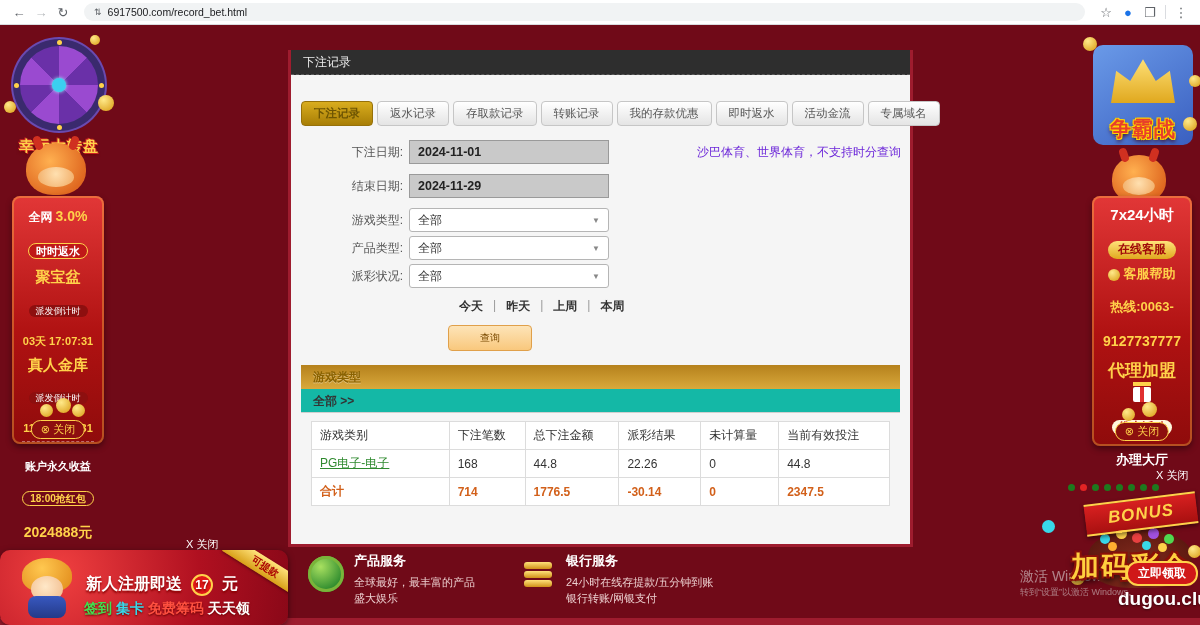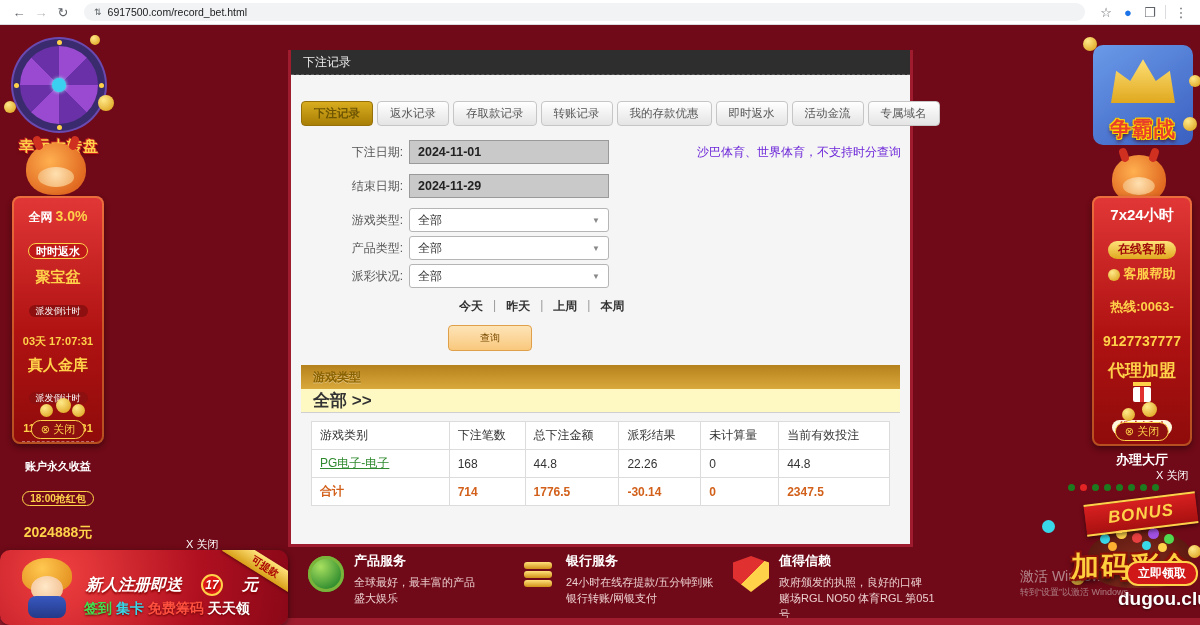--- a/index.html
+++ b/index.html
@@ -46,22 +46,22 @@
   .note { margin-left:88px; font-size:12px; color:#6d28d9; }
   .quicklinks { padding:6px 0 0 128px; font-size:12px; font-weight:bold; color:#333; display:flex; gap:10px; }
   .quicklinks .ql { cursor:pointer; }
   .quicklinks .sep { color:#999; font-weight:normal; }
   .querybtn { margin:10px 0 0 117px; width:84px; height:26px; background:linear-gradient(#fde4b8,#f9c87d);
     border:1px solid #e0a04a; border-radius:4px; font-size:10px; color:#7a4a00; cursor:pointer; }
 
   .goldbar { margin:14px 10px 0 10px; height:24px; line-height:24px;
     background:linear-gradient(#b5811c,#d9a93c); color:#8a6200; font-size:12px; font-weight:bold;
     padding:0 12px; text-shadow:0 1px 0 rgba(255,255,255,.35); }
-  .breadcrumb { margin:0 10px; height:24px; line-height:24px; background:#fef9c3;
-    border-bottom:1px solid #cfcfcf; font-size:17px; font-weight:bold; color:#333; padding:0 12px; }
+  .breadcrumb { margin:0 10px; height:24px; line-height:24px; background:#14b8a6;
+    border-bottom:1px solid #cfcfcf; font-size:12px; font-weight:bold; color:#333; padding:0 12px; }
 
   table.results { margin:8px 20px 0 20px; width:579px; border-collapse:collapse; background:#fff; font-size:12px; }
   table.results th, table.results td { border:1px solid #dcdcdc; padding:5px 8px; text-align:left; color:#333; }
   table.results th { font-weight:normal; height:26px; }
   table.results td { height:23px; }
   th.c1,td.c1{width:138px;} th.c2,td.c2{width:76px;} th.c3,td.c3{width:94px;}
   th.c4,td.c4{width:82px;} th.c5,td.c5{width:78px;} th.c6,td.c6{width:111px;}
   .cat-link { color:#2f8a2f; text-decoration:underline; cursor:pointer; }
   tr.total td { color:#d2601a; font-weight:bold; }
 
@@ -158,22 +158,22 @@
   .mascot { position:absolute; left:18px; top:8px; width:58px; height:60px; }
   .mascot .hair { position:absolute; left:4px; top:0; width:50px; height:34px; border-radius:50% 50% 40% 40%;
     background:radial-gradient(circle at 40% 30%, #ffc850, #e08818); }
   .mascot .face { position:absolute; left:13px; top:18px; width:32px; height:26px; border-radius:50%;
     background:radial-gradient(circle at 45% 40%, #ffe8c8, #f0b888); }
   .mascot .body { position:absolute; left:10px; top:38px; width:38px; height:22px; border-radius:8px;
     background:linear-gradient(#3858c0,#243a88); }
   .bl-ribbon { position:absolute; right:-22px; top:8px; width:90px; text-align:center;
     background:linear-gradient(#ffe27a,#d8a018); color:#a00; font-size:10px; font-weight:900;
     transform:rotate(32deg); padding:2px 0; box-shadow:0 1px 3px rgba(0,0,0,.4); }
-  .bl-line1 { position:absolute; left:86px; top:24px; display:flex; align-items:center; gap:19px;
-    font-size:16px; font-weight:900; color:#fff; text-shadow:0 2px 2px #800; white-space:nowrap;font-style:italic; }
+  .bl-line1 { position:absolute; left:86px; top:24px; display:flex; align-items:flex-start; gap:9px;
+    font-size:16px; font-weight:900; color:#fff; text-shadow:0 2px 2px #800; white-space:nowrap; }
   .bl-coin { width:22px; height:22px; border-radius:50%; background:#e01818; border:2px solid #ffd24a;
     color:#fff; font-size:12px; font-weight:900; display:flex; align-items:center; justify-content:center; }
   .bl-line2 { position:absolute; left:84px; top:50px; font-size:14px; font-weight:900; white-space:nowrap;
     text-shadow:0 1px 2px #600; }
   .tg1 { color:#42e050; } .tg2 { color:#38d8e8; } .tg3 { color:#ff5040; } .tg4 { color:#fff; }
 </style>
 </head>
 <body>
 
 <div class="browser">
@@ -300,28 +300,20 @@
         <i></i>
         <i></i>
         <i></i>
       </div>
     <div>
       <div class="ftitle">银行服务</div>
       <div class="fline">24小时在线存提款/五分钟到账</div>
       <div class="fline">银行转账/网银支付</div>
     </div>
   </div>
-  <div class="fcol" style="left:733px; width:210px;">
-    <div class="ficon ico-shield"></div>
-    <div>
-      <div class="ftitle">值得信赖</div>
-      <div class="fline">政府颁发的执照，良好的口碑</div>
-      <div class="fline">赌场RGL NO50 体育RGL 第051号</div>
-    </div>
-  </div>
   <div class="bottom-strip"></div>
 
   <div class="wheel-wrap">
     <div class="wheel-ring">
       <div class="wheel">
           <div class="gem"></div>
         </div>
       <span class="ring-dot" style="left:44px; top:1px;"></span>
       <span class="ring-dot" style="left:1px; top:44px;"></span>
       <span class="ring-dot" style="left:86px; top:44px;"></span>

